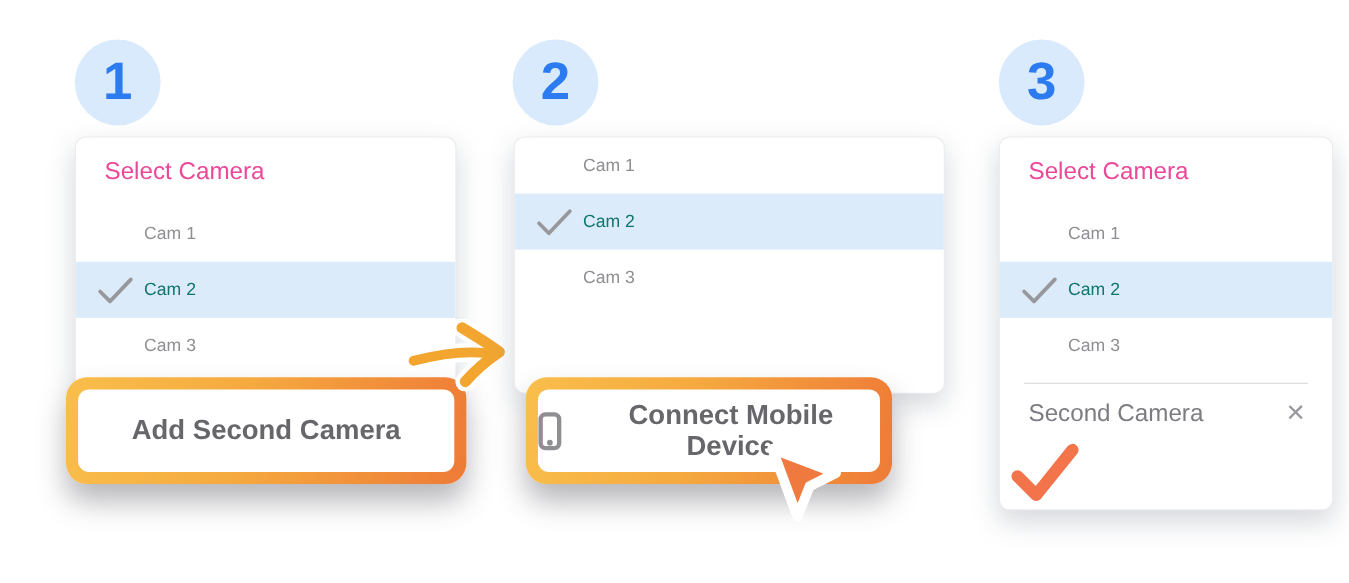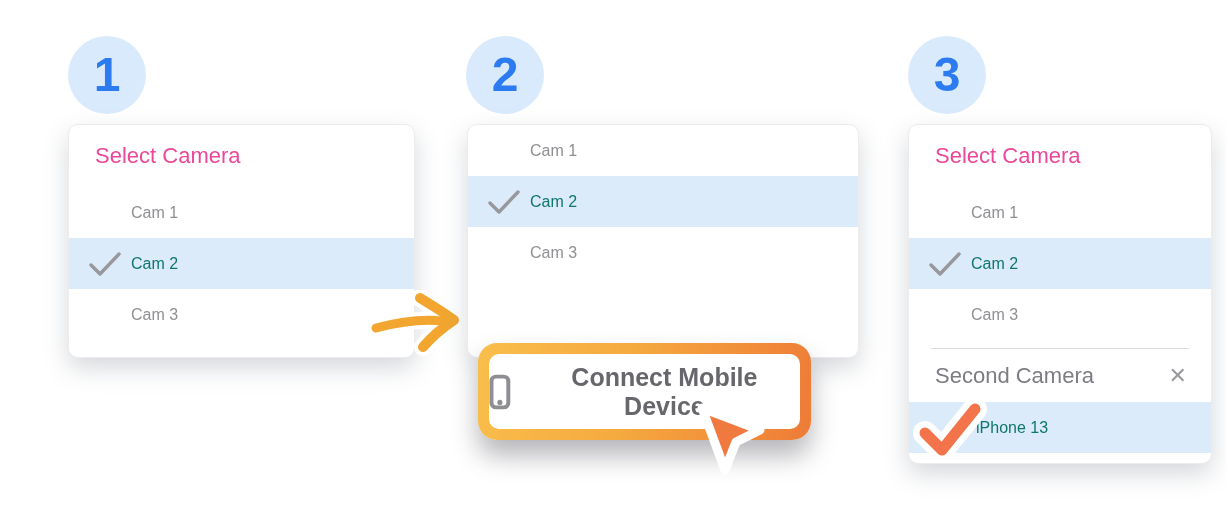--- a/index.html
+++ b/index.html
@@ -68,20 +68,25 @@
       <svg class="gray-check" width="34" height="28" viewBox="0 0 34 28">
         <path d="M3 15 L12 24 L31 4" fill="none" stroke="#97979C" stroke-width="3.4" stroke-linecap="round" stroke-linejoin="round"></path>
       </svg>
       <span>Cam 2</span>
     </div>
     <div class="opt">
       <span>Cam 3</span>
     </div>
   </div>
 
+  <button class="cta" style="left:60px;width:364px">
+    <span class="cta-inner">
+      <span>Add Second Camera</span>
+    </span>
+  </button>
 
   <svg class="overlay" style="left:368px;top:290px" width="104" height="66" viewBox="0 0 104 66">
     <path d="M8 38 Q 46 28 74 31" fill="none" stroke="#ffffff" stroke-width="17" stroke-linecap="round"></path>
     <path d="M52 8 Q 72 20 86 30 Q 68 42 55 57" fill="none" stroke="#ffffff" stroke-width="18" stroke-linecap="round" stroke-linejoin="round"></path>
     <path d="M8 38 Q 46 28 74 31" fill="none" stroke="#F2A62F" stroke-width="9" stroke-linecap="round"></path>
     <path d="M52 8 Q 72 20 86 30 Q 68 42 55 57" fill="none" stroke="#F2A62F" stroke-width="10" stroke-linecap="round" stroke-linejoin="round"></path>
   </svg>
 
   <div class="badge" style="left:466px">
     <span>2</span>
@@ -135,23 +140,20 @@
       <span>Cam 3</span>
     </div>
 
     <div class="divider"></div>
 
     <div class="section-head">
       <span>Second Camera</span>
       <span class="close-x">✕</span>
     </div>
 
-    <div class="opt sel iphone">
-      <span>iPhone 13</span>
-    </div>
 
     <svg class="orange-check" width="78" height="72" viewBox="0 0 78 72">
       <path d="M14 38 L31 55 L64 14" fill="none" stroke="#ffffff" stroke-width="24" stroke-linecap="round" stroke-linejoin="round"></path>
       <path d="M14 38 L31 55 L64 14" fill="none" stroke="#F3734B" stroke-width="11" stroke-linecap="round" stroke-linejoin="round"></path>
     </svg>
   </div>
 
 </div>
 
 </body></html>

